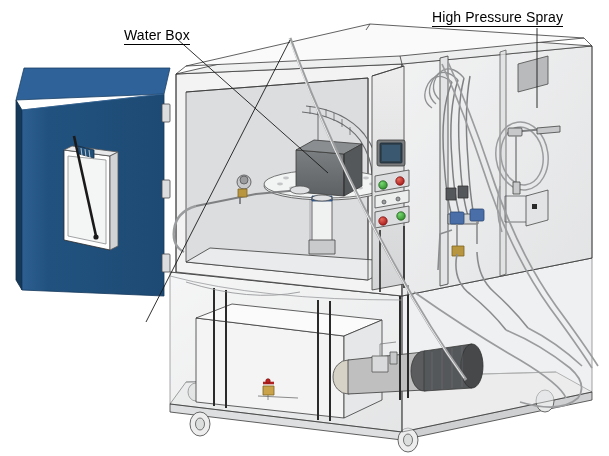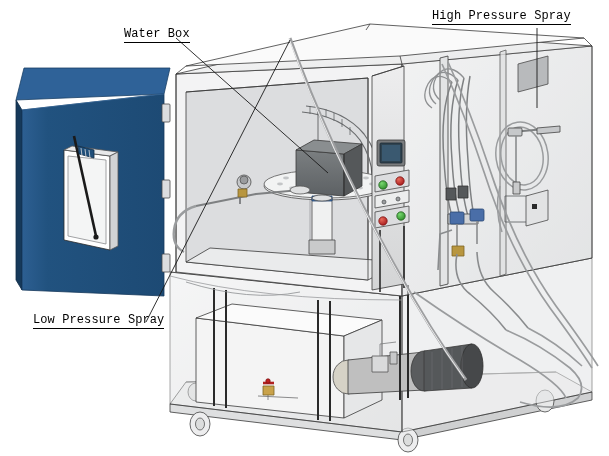--- a/index.html
+++ b/index.html
@@ -1,21 +1,21 @@
 <!DOCTYPE html>
 <html><head>
 <meta charset="utf-8">
 <style>
   html,body{margin:0;padding:0;background:#ffffff;}
   body{width:609px;height:456px;overflow:hidden;
        font-family:"Liberation Sans",sans-serif;}
   #stage{position:relative;width:609px;height:456px;background:#ffffff;}
   #art{position:absolute;left:0;top:0;width:609px;height:456px;}
-  .lbl{position:absolute;font-size:12px;color:#000;white-space:nowrap;
-       letter-spacing:.1px;border-bottom:1.1px solid #000;padding-bottom:1px;font-family:Liberation Mono, monospace;}
+  .lbl{position:absolute;font-size:14px;color:#000;white-space:nowrap;
+       letter-spacing:.1px;border-bottom:1.1px solid #000;padding-bottom:1px;}
   #lbl-waterbox{left:124px;top:27px;text-align:center;}
   #lbl-highspray{left:432px;top:9px;}
   #lbl-lowspray{left:33px;top:313px;}
 </style>
 </head>
 <body>
 
 <div id="stage">
 
   <svg id="art" viewBox="0 0 609 456">
@@ -306,15 +306,14 @@
       <g stroke="#1a1a1a" stroke-width="0.9" fill="none">
         <path d="M176,38 L328,173"></path>
         <path d="M537,28 L537,108"></path>
         <path d="M146,322 L290,40"></path>
       </g>
     </g>
   </svg>
 
   <div class="lbl" id="lbl-waterbox">Water Box</div>
   <div class="lbl" id="lbl-highspray">High Pressure Spray</div>
-  <div class="lbl" id="lbl-lowspray">Low Pressure Spray</div>
 
 </div>
 
 </body></html>

